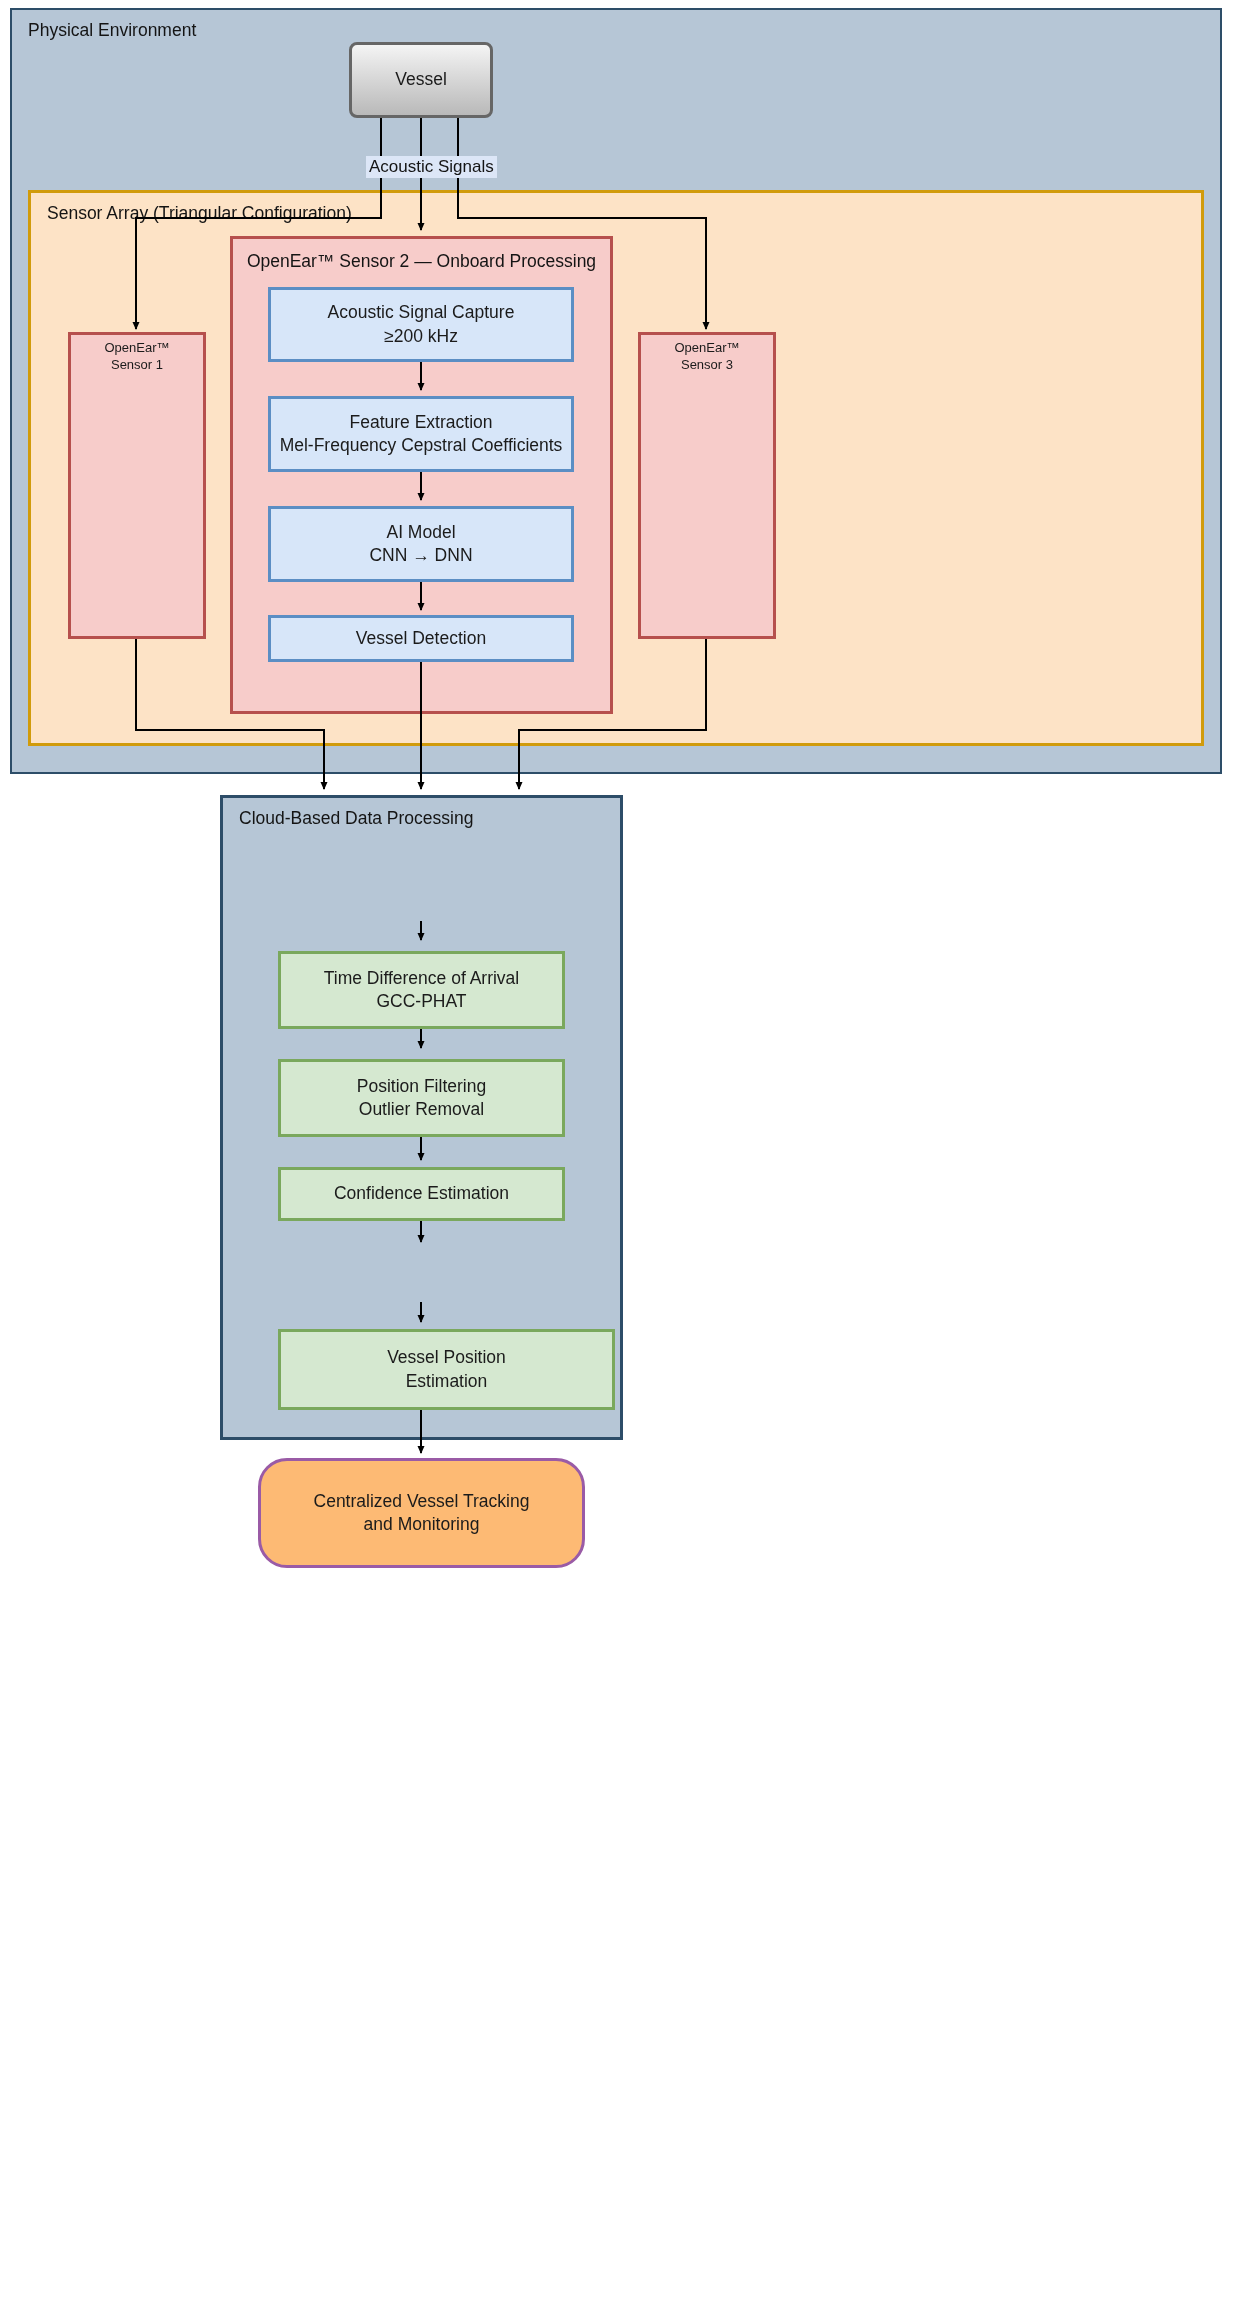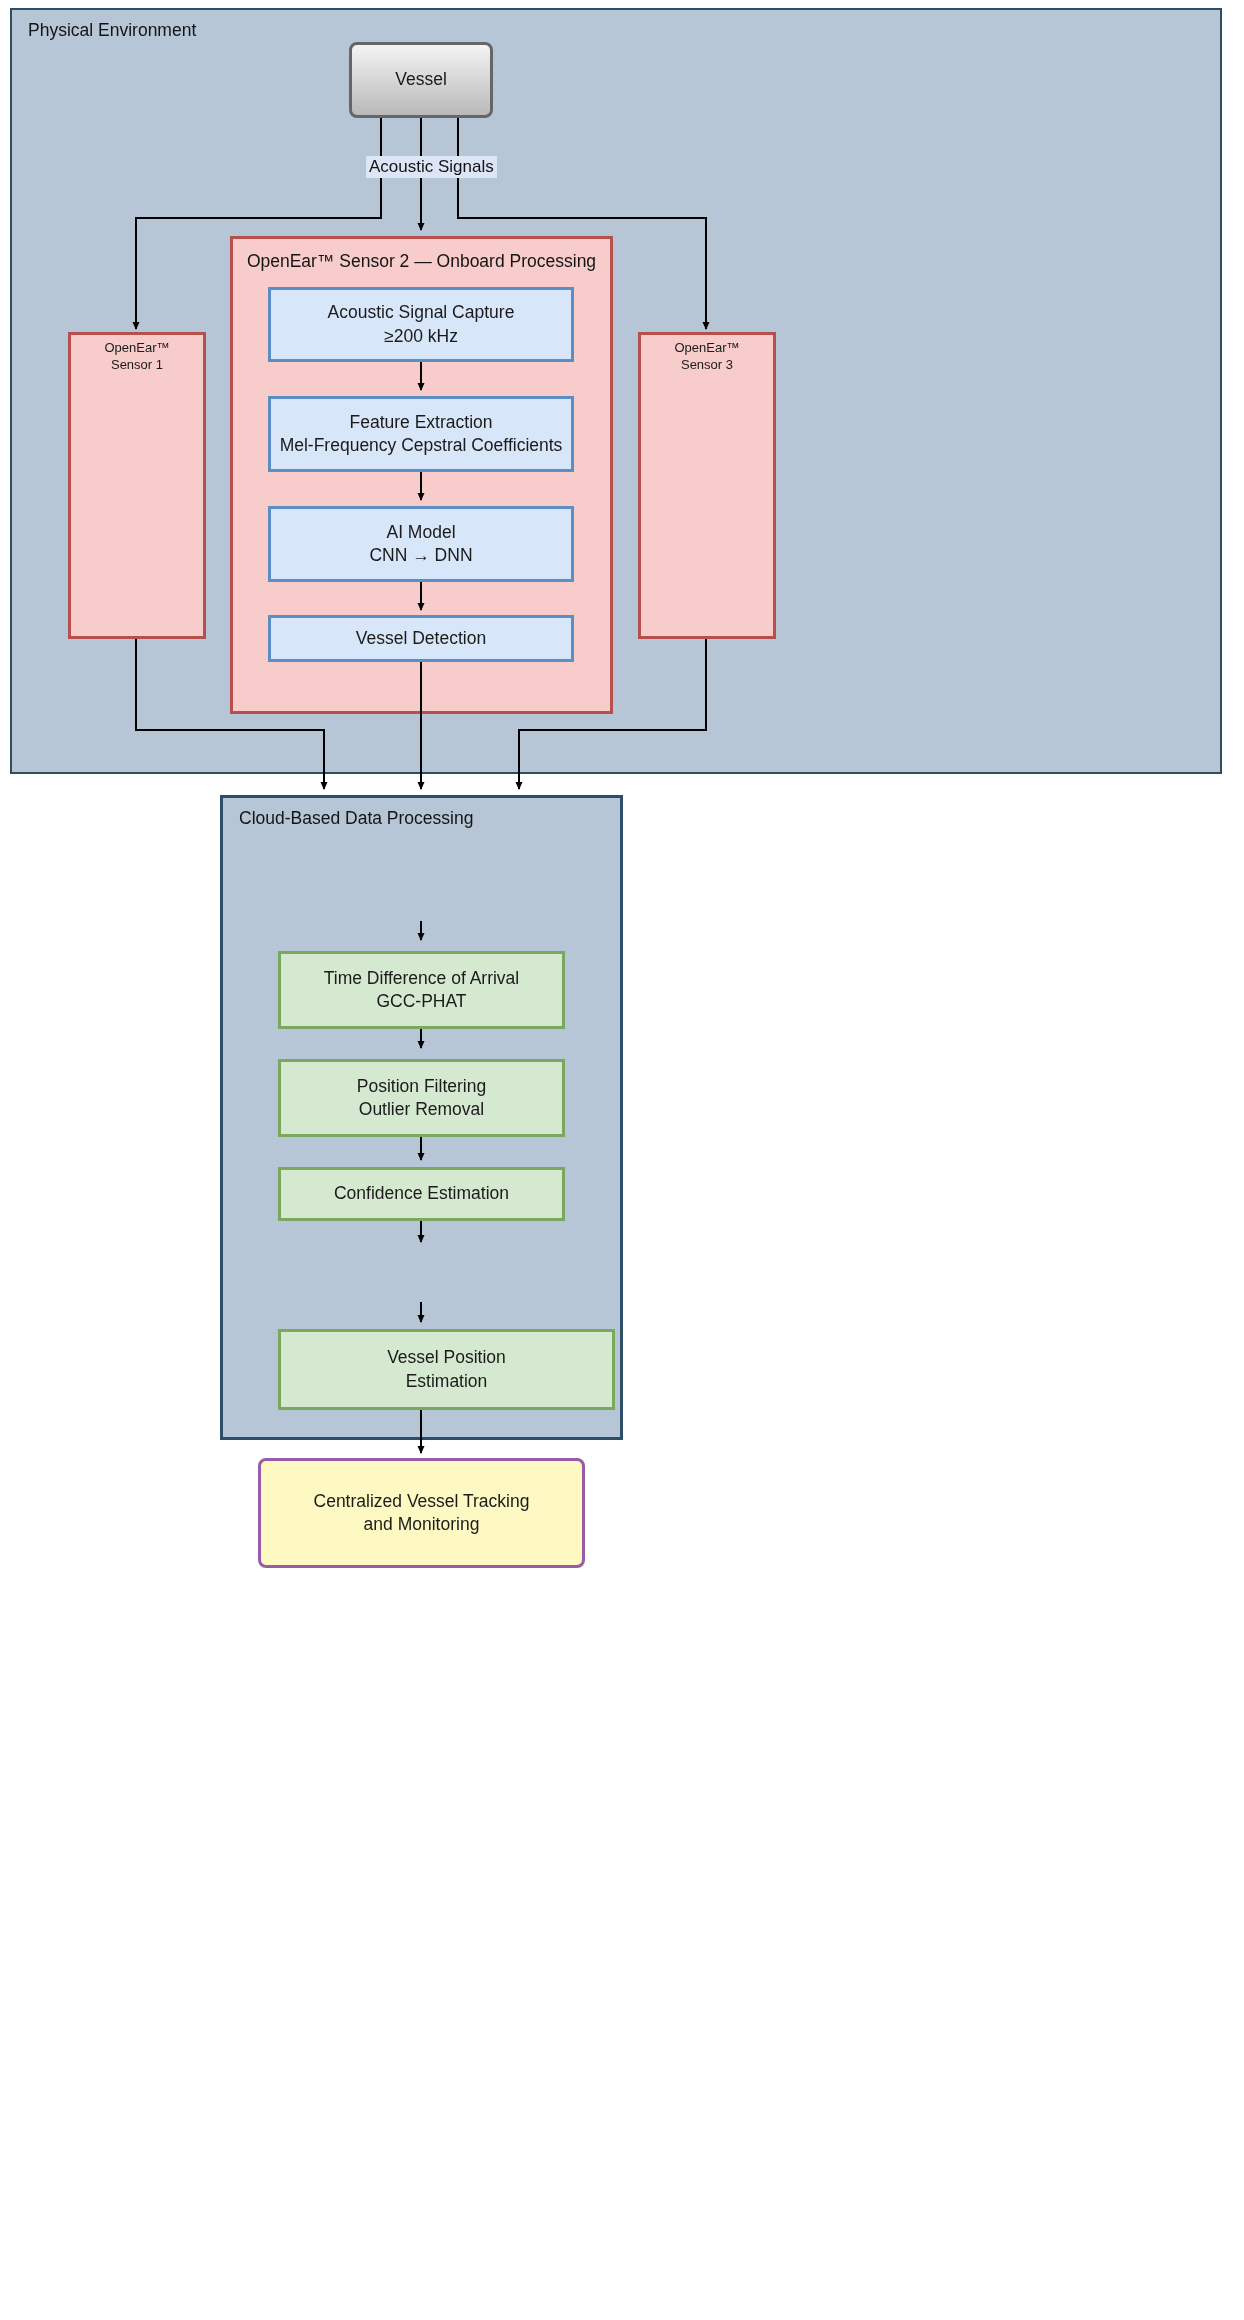--- a/index.html
+++ b/index.html
@@ -94,23 +94,23 @@
     background: #d7e6f9;
     border: 3px solid #5b8ec4;
     font-size: 17.5px;
   }
   .n-green {
     background: #d5e8d0;
     border: 3px solid #7aa85d;
     font-size: 17.5px;
   }
   .n-purple {
-    background: #fef9c3;
+    background: #fdba74;
     border: 3px solid #9a5ba6;
-    border-radius: 8px;
+    border-radius: 29px;
     font-size: 17.5px;
   }
   .edge-label {
     position: absolute;
     background: #dce6f7;
     font-size: 17px;
     color: #141414;
     padding: 1px 3px;
     white-space: nowrap;
     z-index: 8;
@@ -118,20 +118,23 @@
 </style>
 </head>
 <body>
 
 <div id="stage">
 
   <div class="cluster cl-physical" style="left:10px; top:8px; width:1212px; height:766px;">
     <div class="cluster-label">Physical Environment</div>
   </div>
 
+  <div class="cluster cl-sensorarray" style="left:28px; top:190px; width:1176px; height:556px;">
+    <div class="cluster-label">Sensor Array (Triangular Configuration)</div>
+  </div>
 
   <div class="cluster cl-sensor2" style="left:230px; top:236px; width:383px; height:478px;">
     <div class="cluster-label">OpenEar™ Sensor 2 — Onboard Processing</div>
   </div>
 
   <div class="cluster cl-cloud" style="left:220px; top:795px; width:403px; height:645px;">
     <div class="cluster-label">Cloud-Based Data Processing</div>
   </div>
 
   <svg id="wires" viewBox="0 0 1244 2320">

